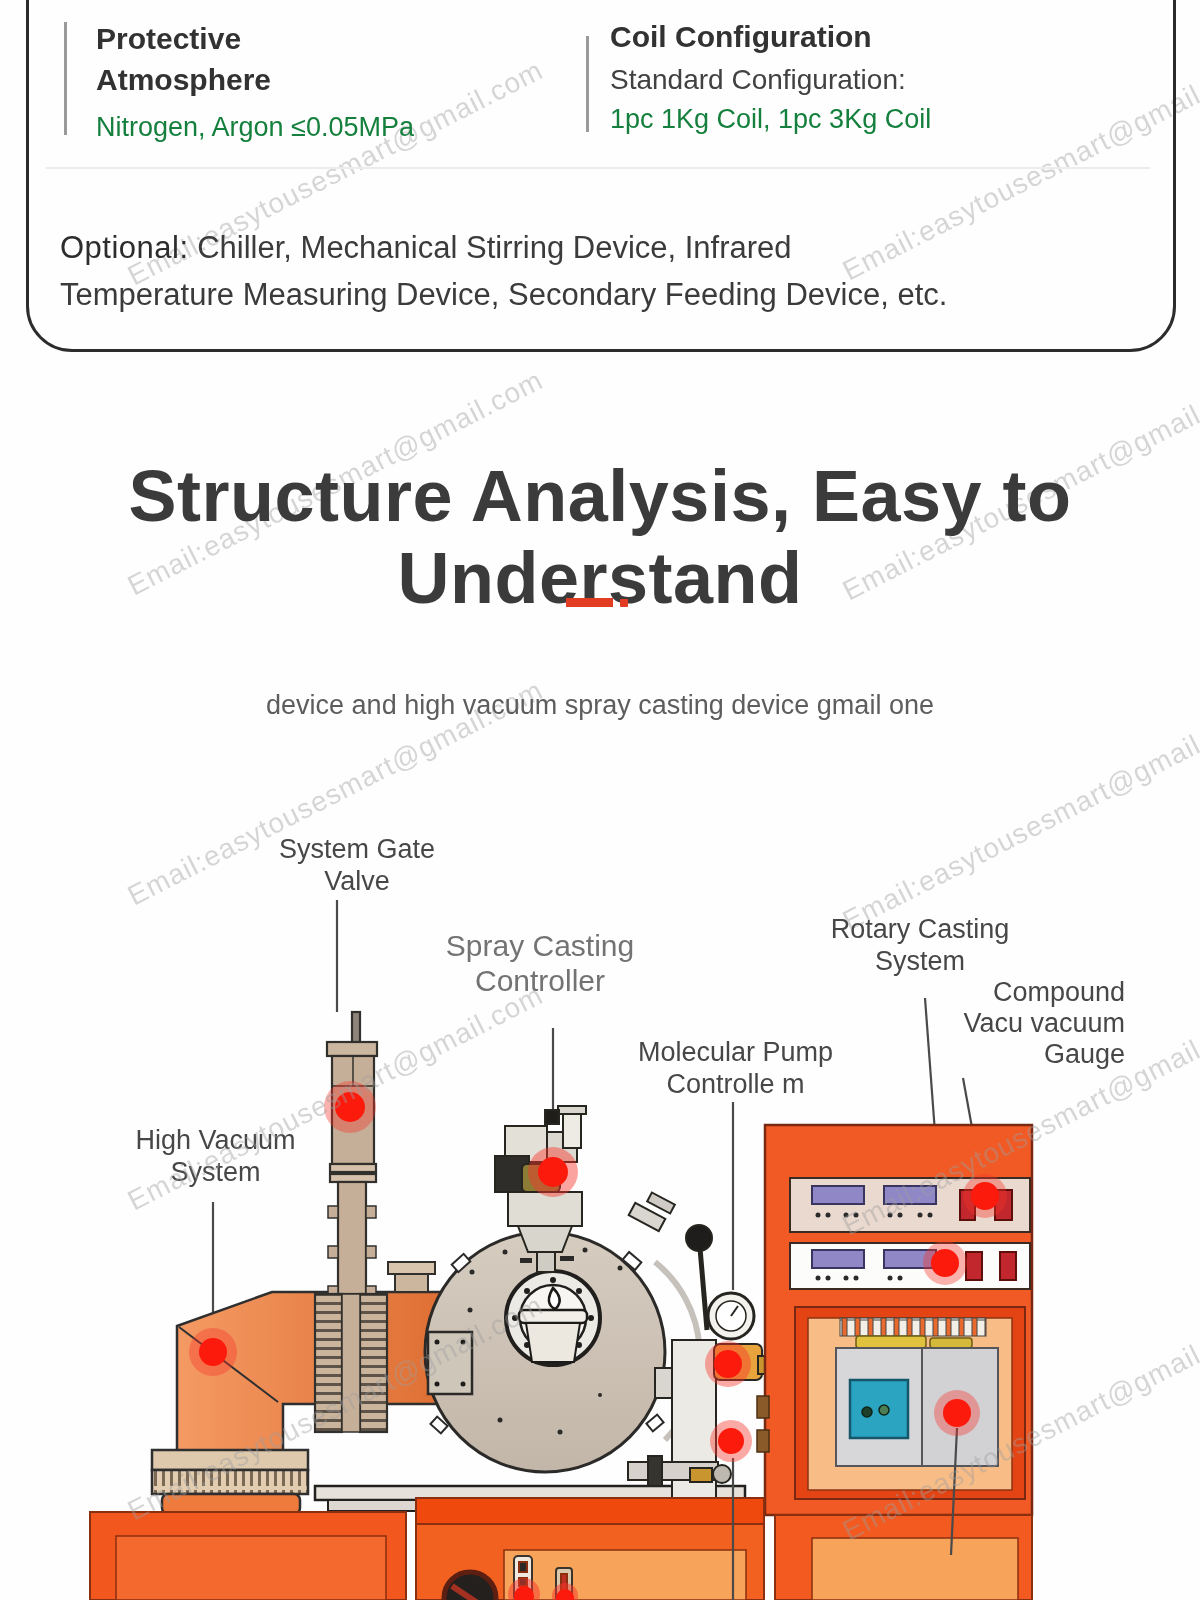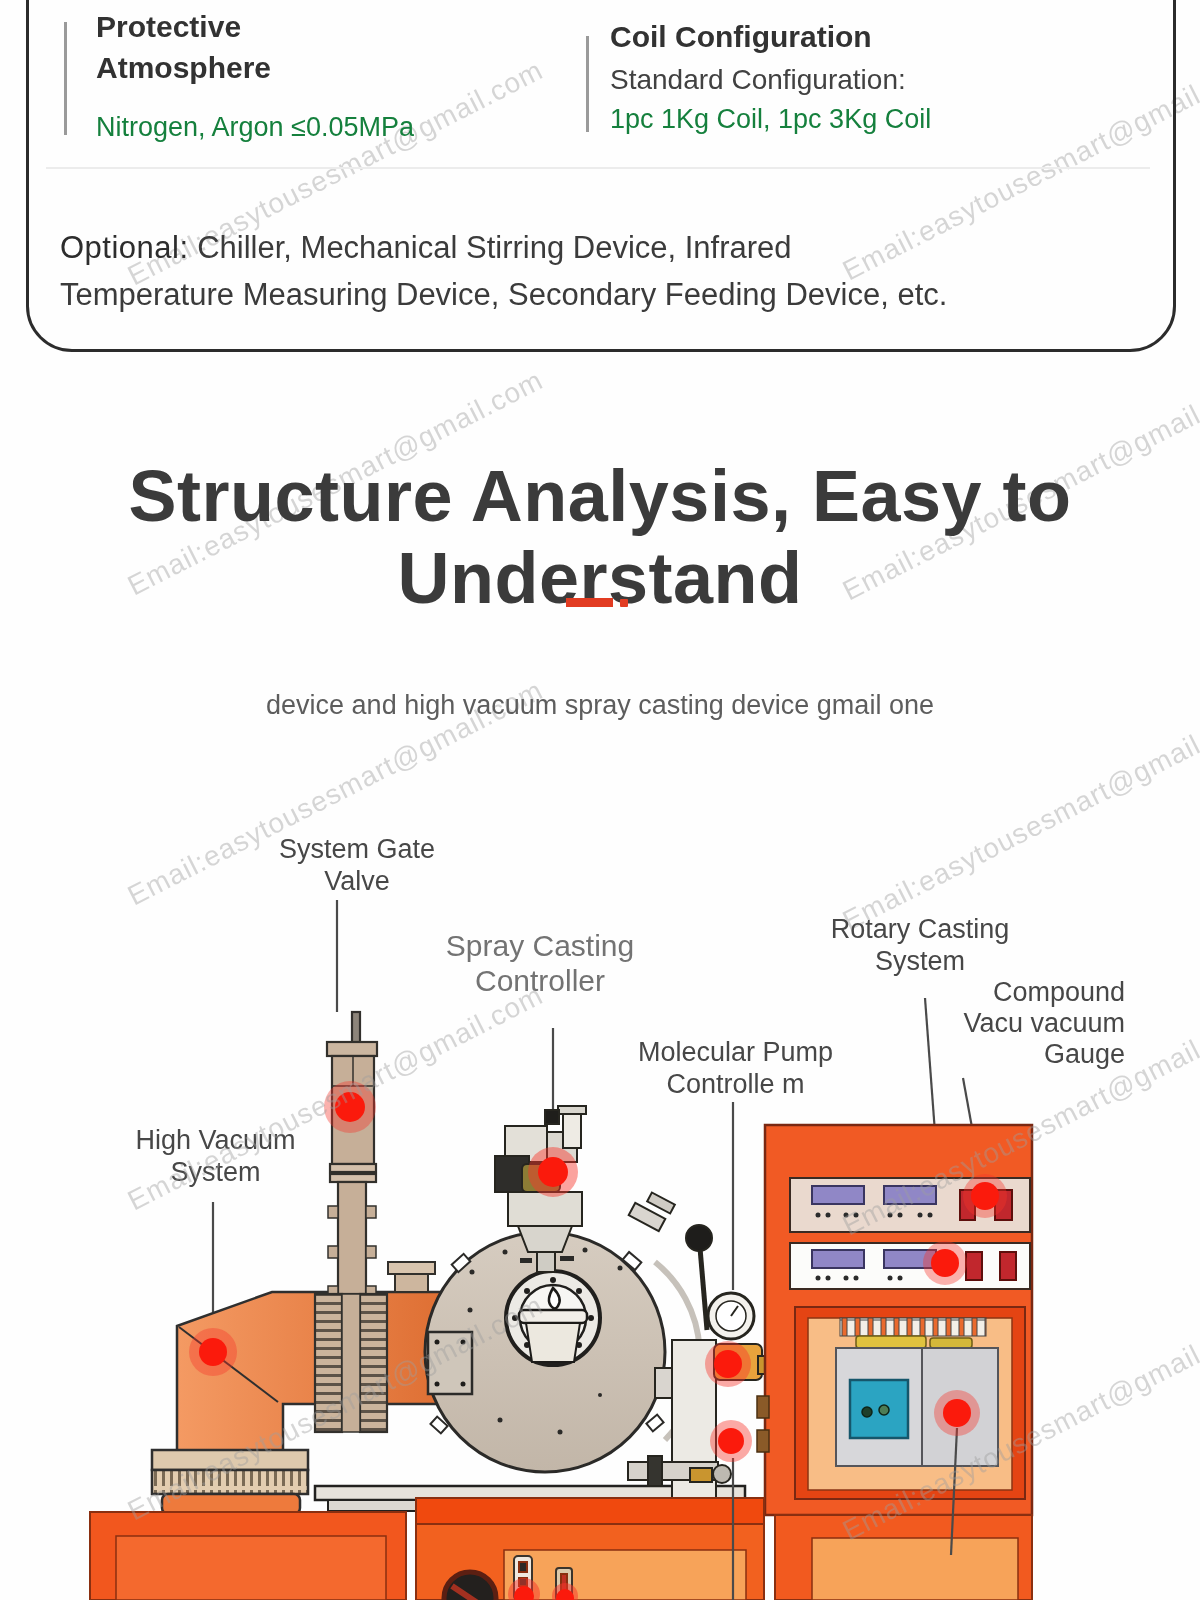--- a/index.html
+++ b/index.html
@@ -45,21 +45,21 @@
   <span class="wm hi" style="left:845px;top:577px">Email:easytousesmart@gmail.com</span>
   <span class="wm hi" style="left:130px;top:882px">Email:easytousesmart@gmail.com</span>
   <span class="wm hi" style="left:845px;top:907px">Email:easytousesmart@gmail.com</span>
   <span class="wm low" style="left:130px;top:1187px">Email:easytousesmart@gmail.com</span>
   <span class="wm low" style="left:845px;top:1212px">Email:easytousesmart@gmail.com</span>
   <span class="wm low" style="left:130px;top:1497px">Email:easytousesmart@gmail.com</span>
   <span class="wm low" style="left:845px;top:1517px">Email:easytousesmart@gmail.com</span>
 
   <div class="spec-box"></div>
   <div class="vline" style="left:64px;top:22px;height:113px;z-index:2"></div>
-  <div class="abs spec-title" style="left:96px;top:6px;z-index:2">
+  <div class="abs spec-title" style="left:96px;top:18px;z-index:2">
     <div>Protective</div>
     <div>Atmosphere</div>
   </div>
   <div class="abs spec-value" style="left:96px;top:110px;z-index:2">Nitrogen, Argon ≤0.05MPa</div>
 
   <div class="vline" style="left:586px;top:36px;height:96px;z-index:2"></div>
   <div class="abs spec-title" style="left:610px;top:16px;z-index:2">Coil Configuration</div>
   <div class="abs spec-sub" style="left:610px;top:60px;z-index:2">Standard Configuration:</div>
   <div class="abs spec-value" style="left:610px;top:102px;z-index:2">1pc 1Kg Coil, 1pc 3Kg Coil</div>
 

